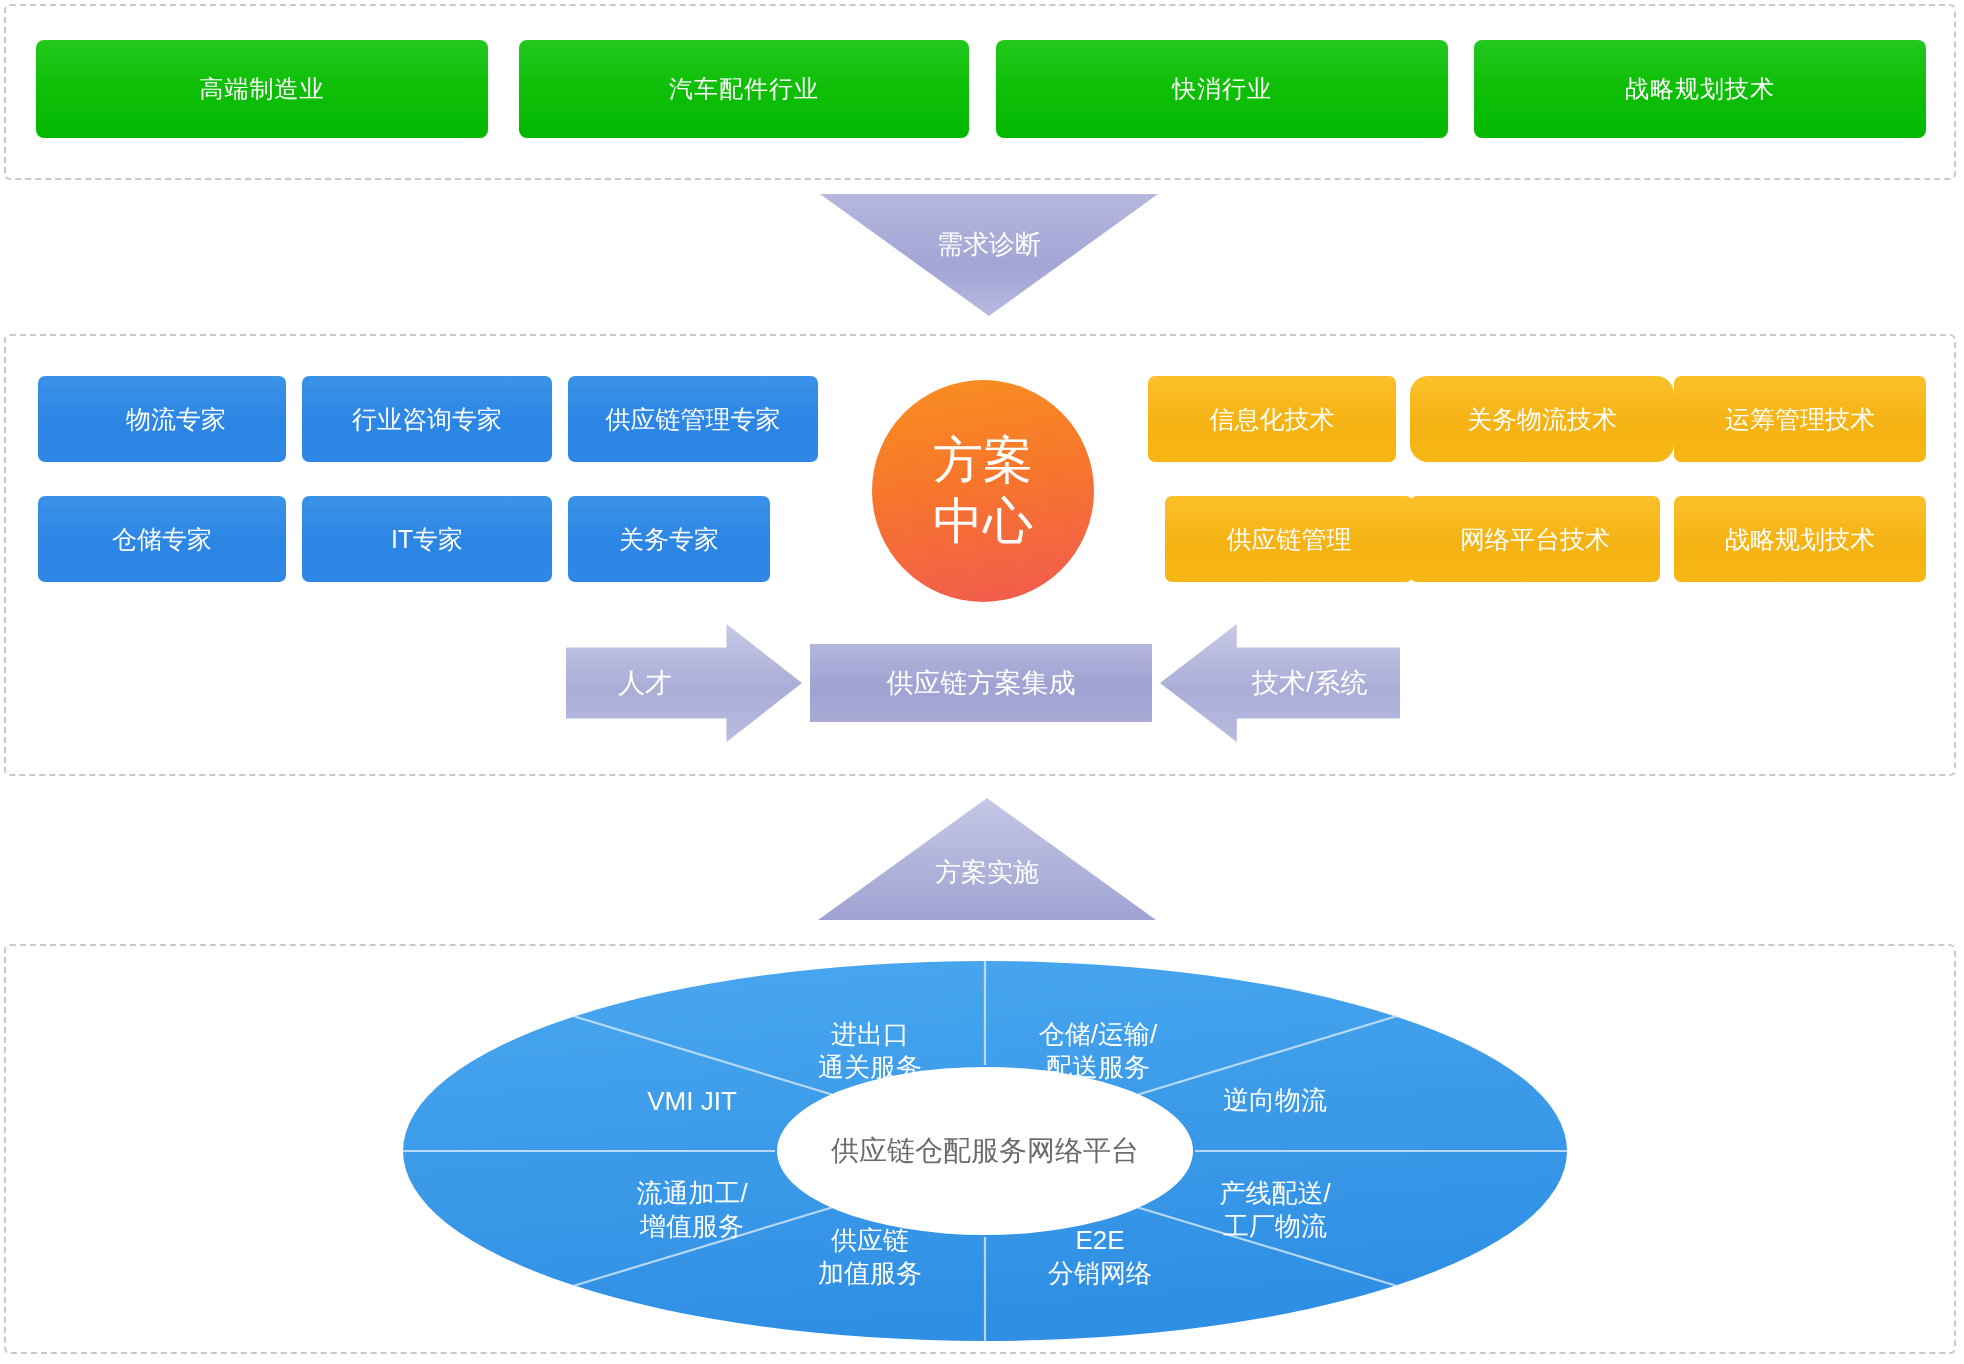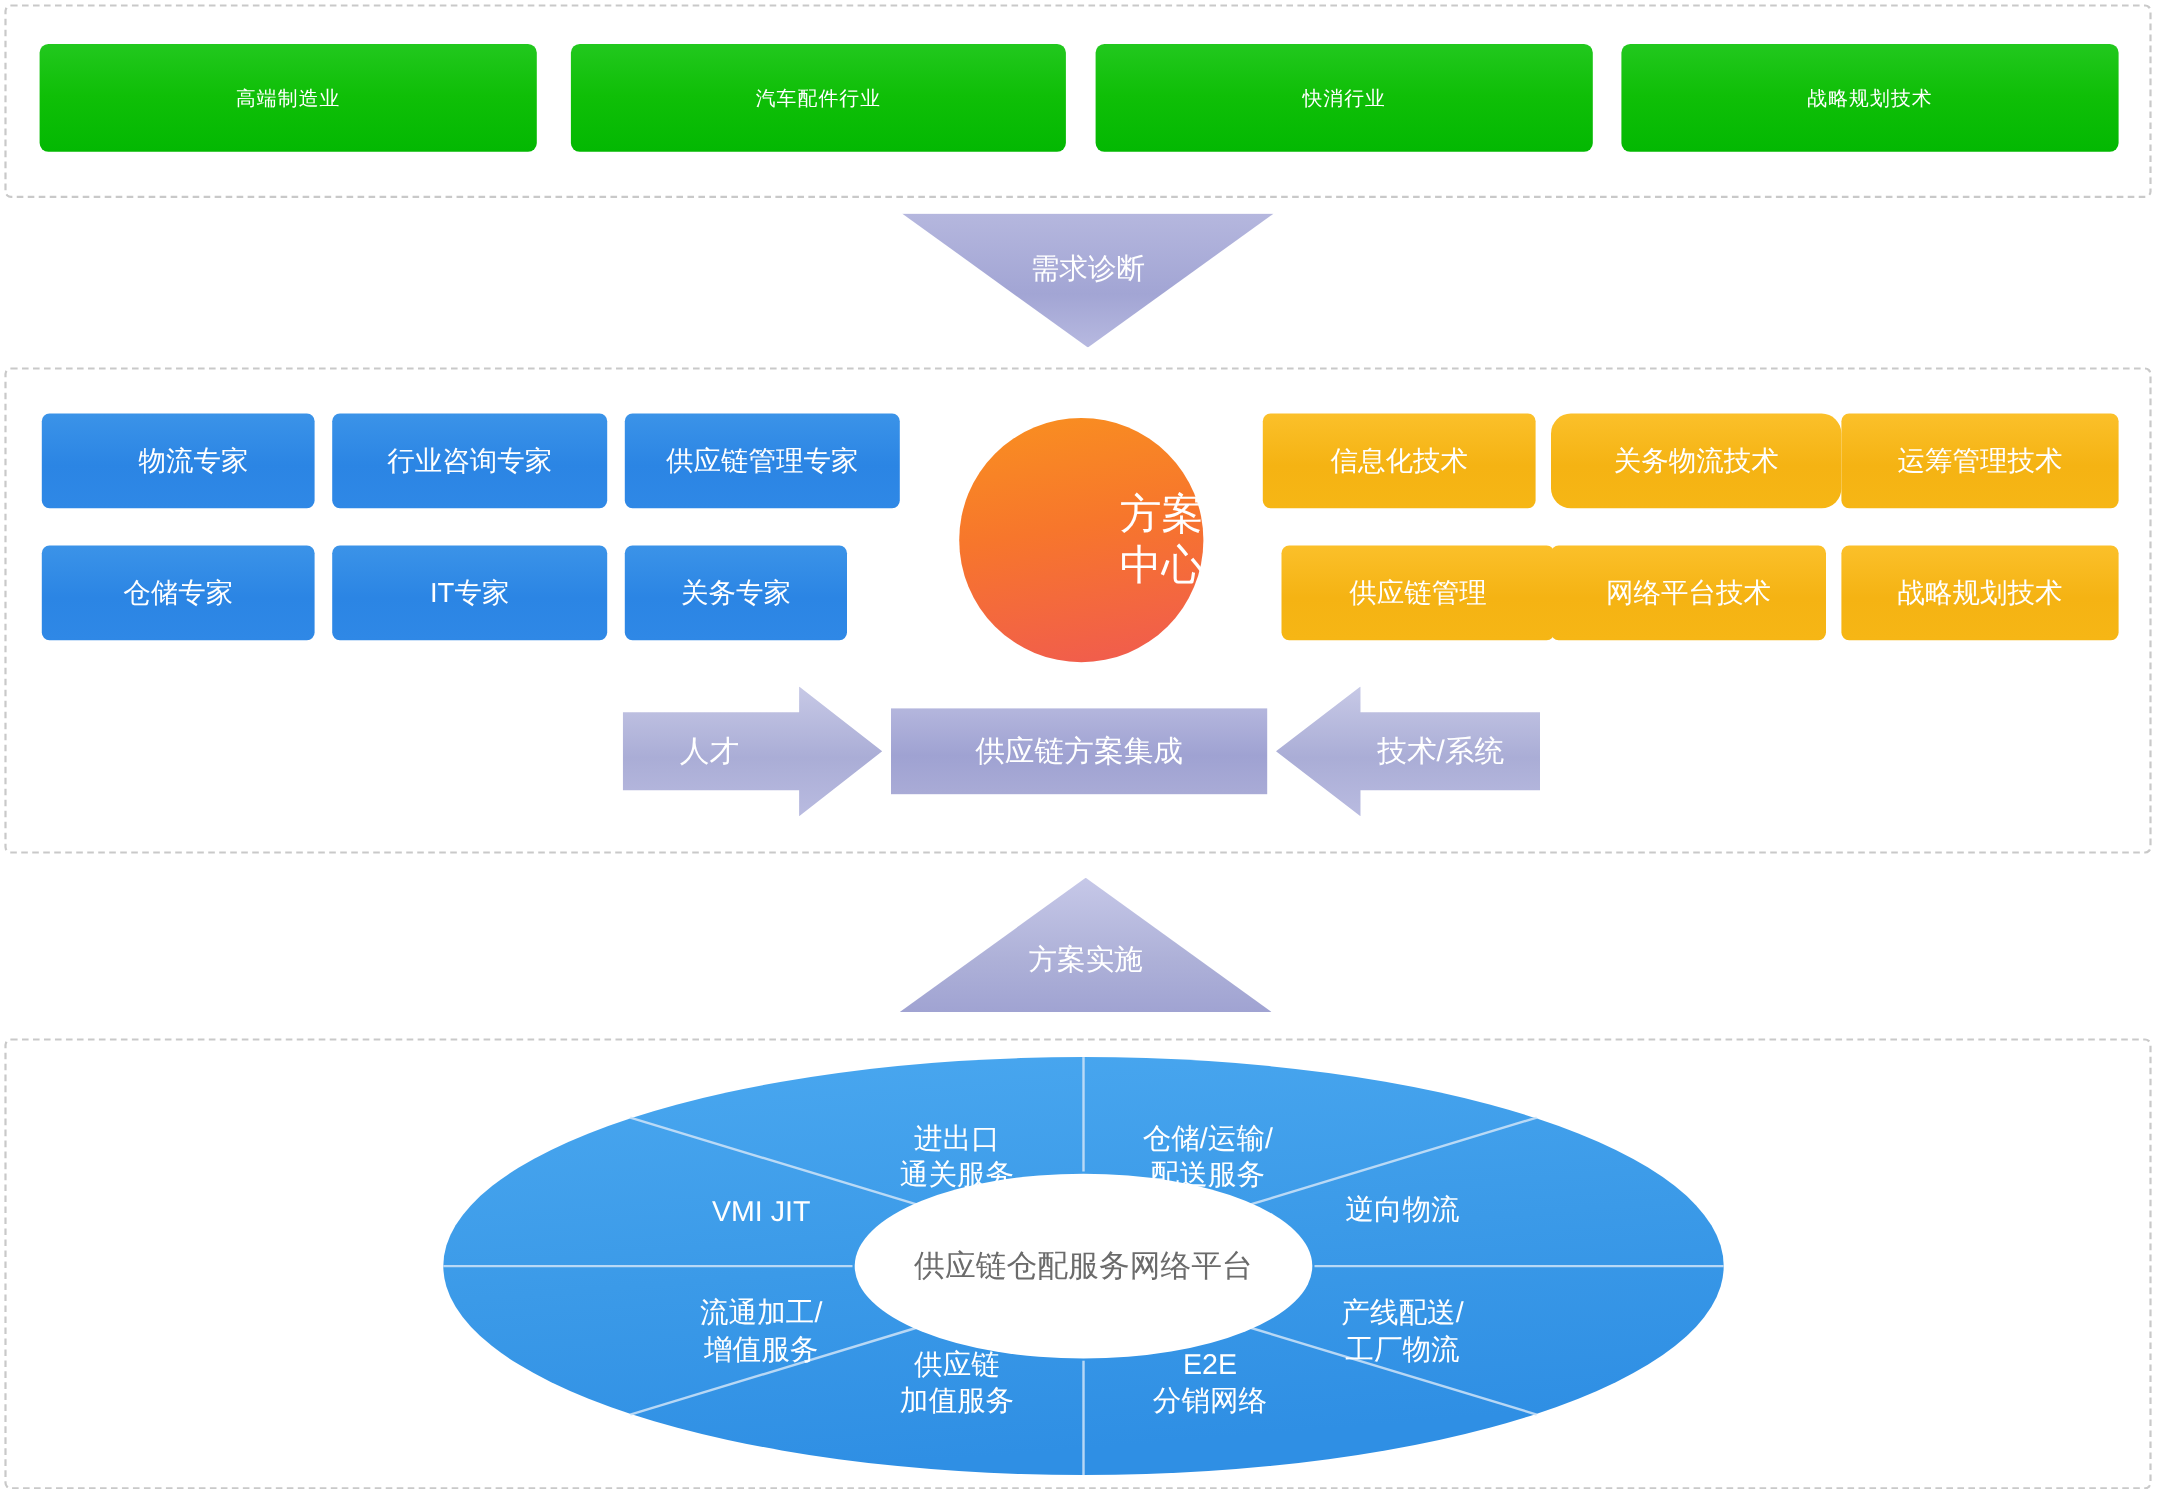--- a/index.html
+++ b/index.html
@@ -39,21 +39,21 @@
     height: 98px;
     border-radius: 8px;
     background: linear-gradient(180deg, #22c81e 0%, #0fbf07 48%, #03b802 100%);
     display: flex;
     align-items: center;
     justify-content: center;
     box-sizing: border-box;
   }
   .green-box .lbl {
     color: #ffffff;
-    font-size: 18px;
+    font-size: 24px;
     letter-spacing: 1px;
     line-height: 1;
   }
 
   
   .blue-box {
     position: absolute;
     height: 86px;
     border-radius: 7px;
     background: linear-gradient(180deg, #3b93e8 0%, #2b85e4 55%, #2f88e6 100%);
@@ -89,24 +89,24 @@
   #solution-circle {
     position: absolute;
     left: 872px;
     top: 380px;
     width: 222px;
     height: 222px;
     border-radius: 50%;
     background: linear-gradient(170deg, #f99020 0%, #f7762c 45%, #f05a50 100%);
     display: flex;
     flex-direction: column;
-    align-items: flex-end;
-    justify-content: center;
-    color: #ffffff;
-    font-size: 38px;
+    align-items: center;
+    justify-content: center;
+    color: #ffffff;
+    font-size: 50px;
     line-height: 1.22;
   }
 
   
   #integration-bar {
     position: absolute;
     left: 810px;
     top: 644px;
     width: 342px;
     height: 78px;

